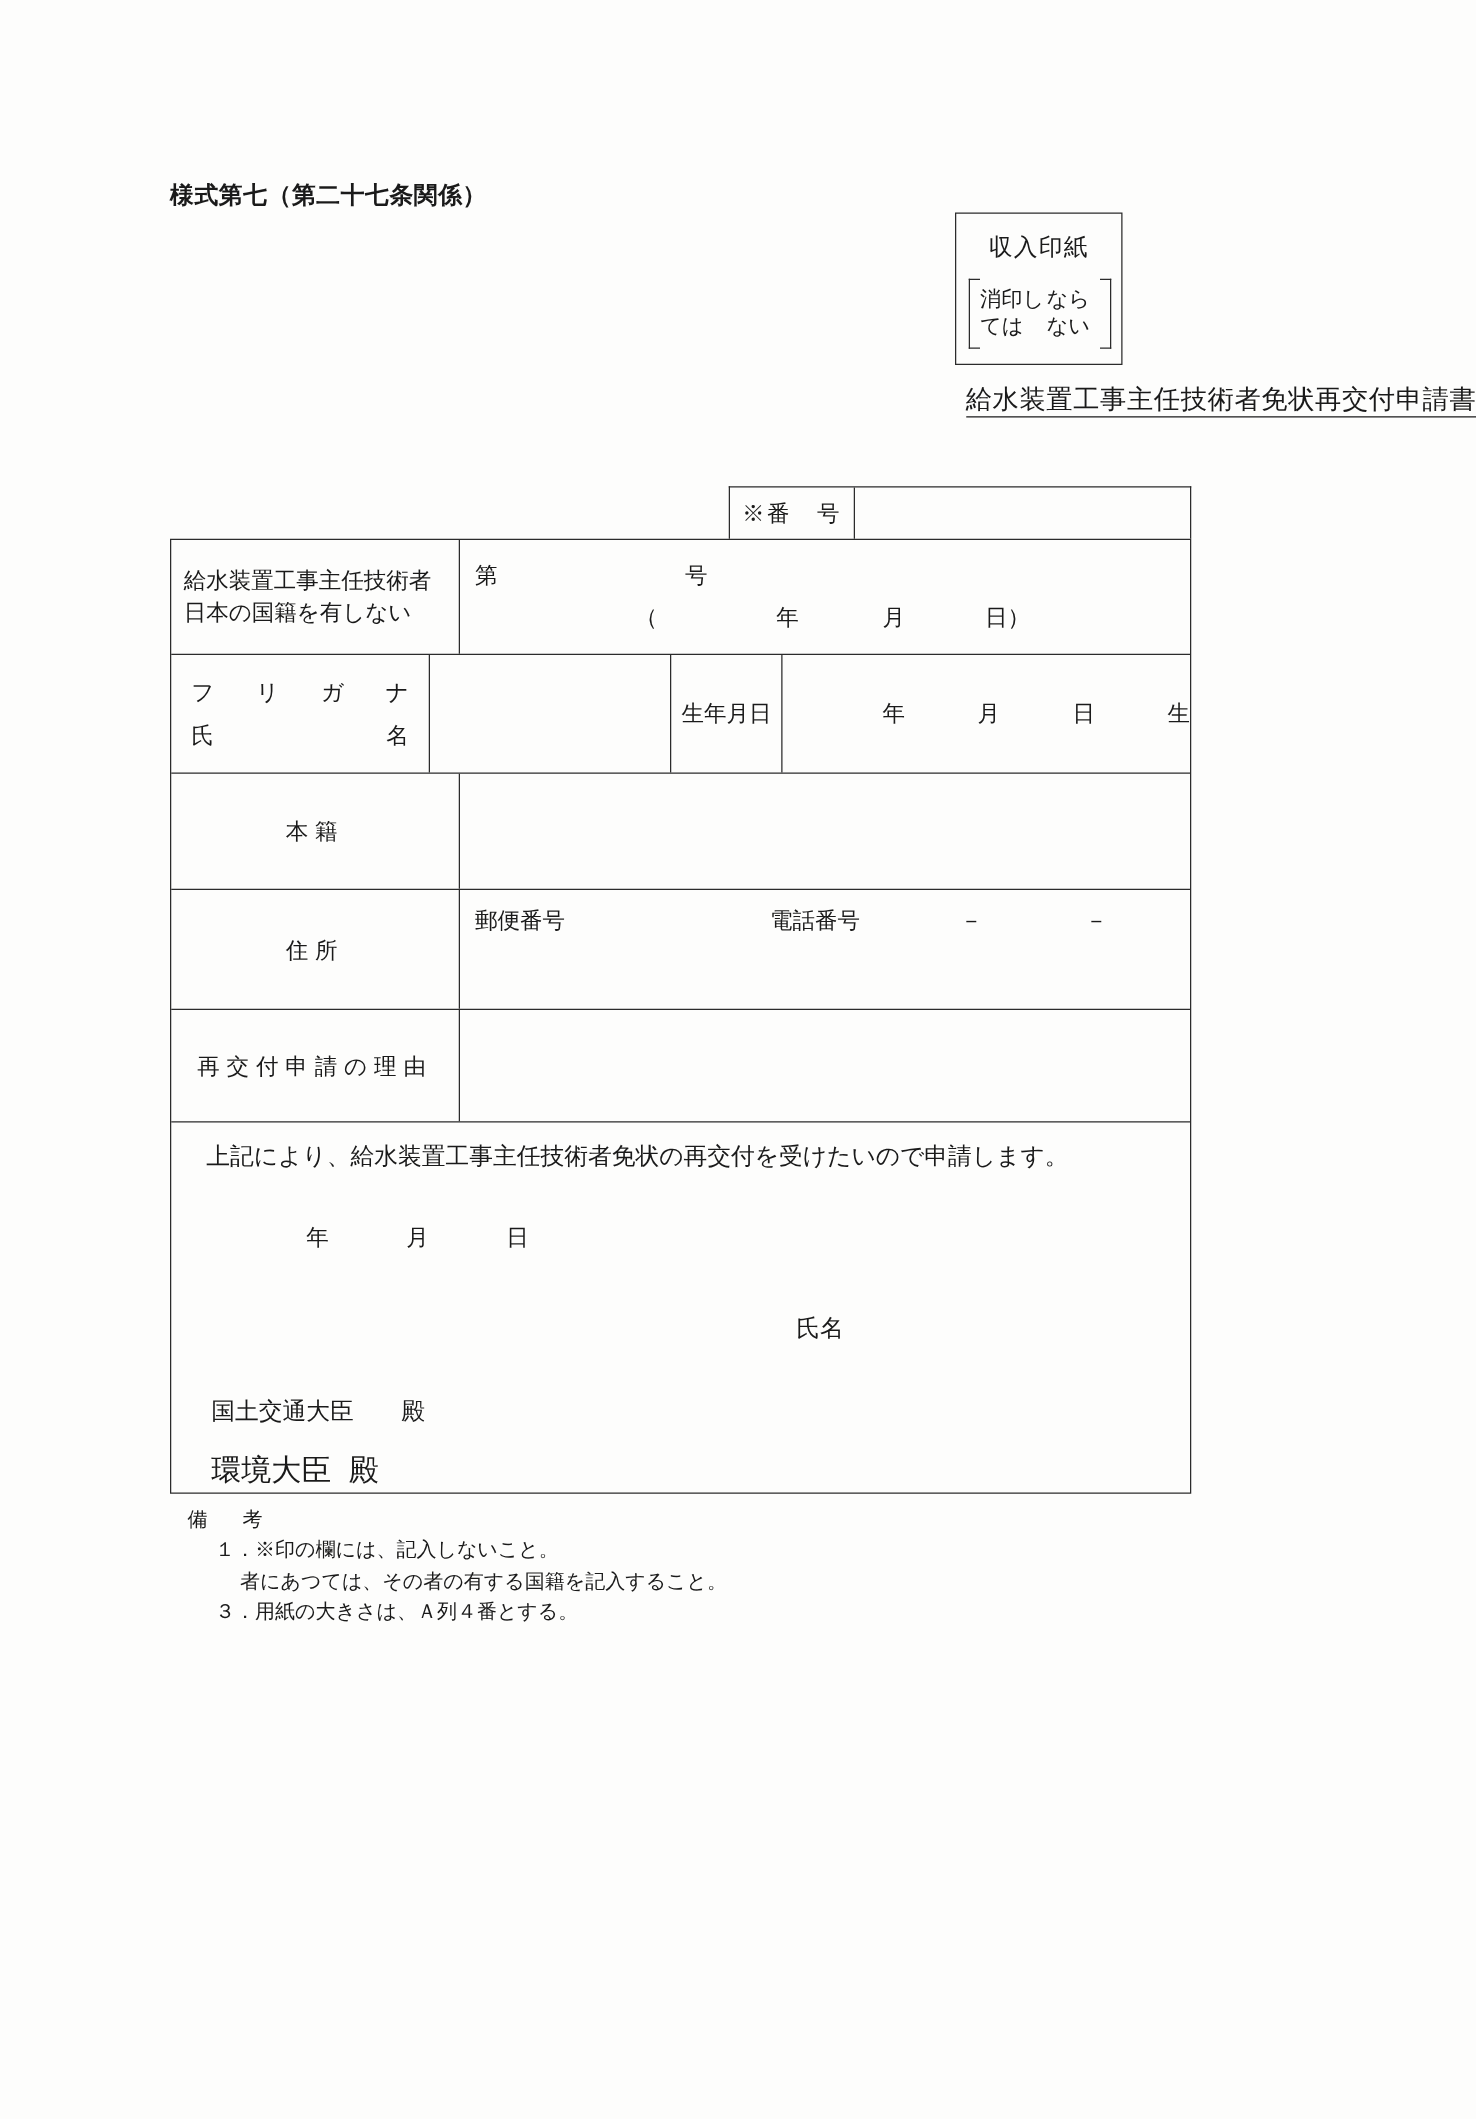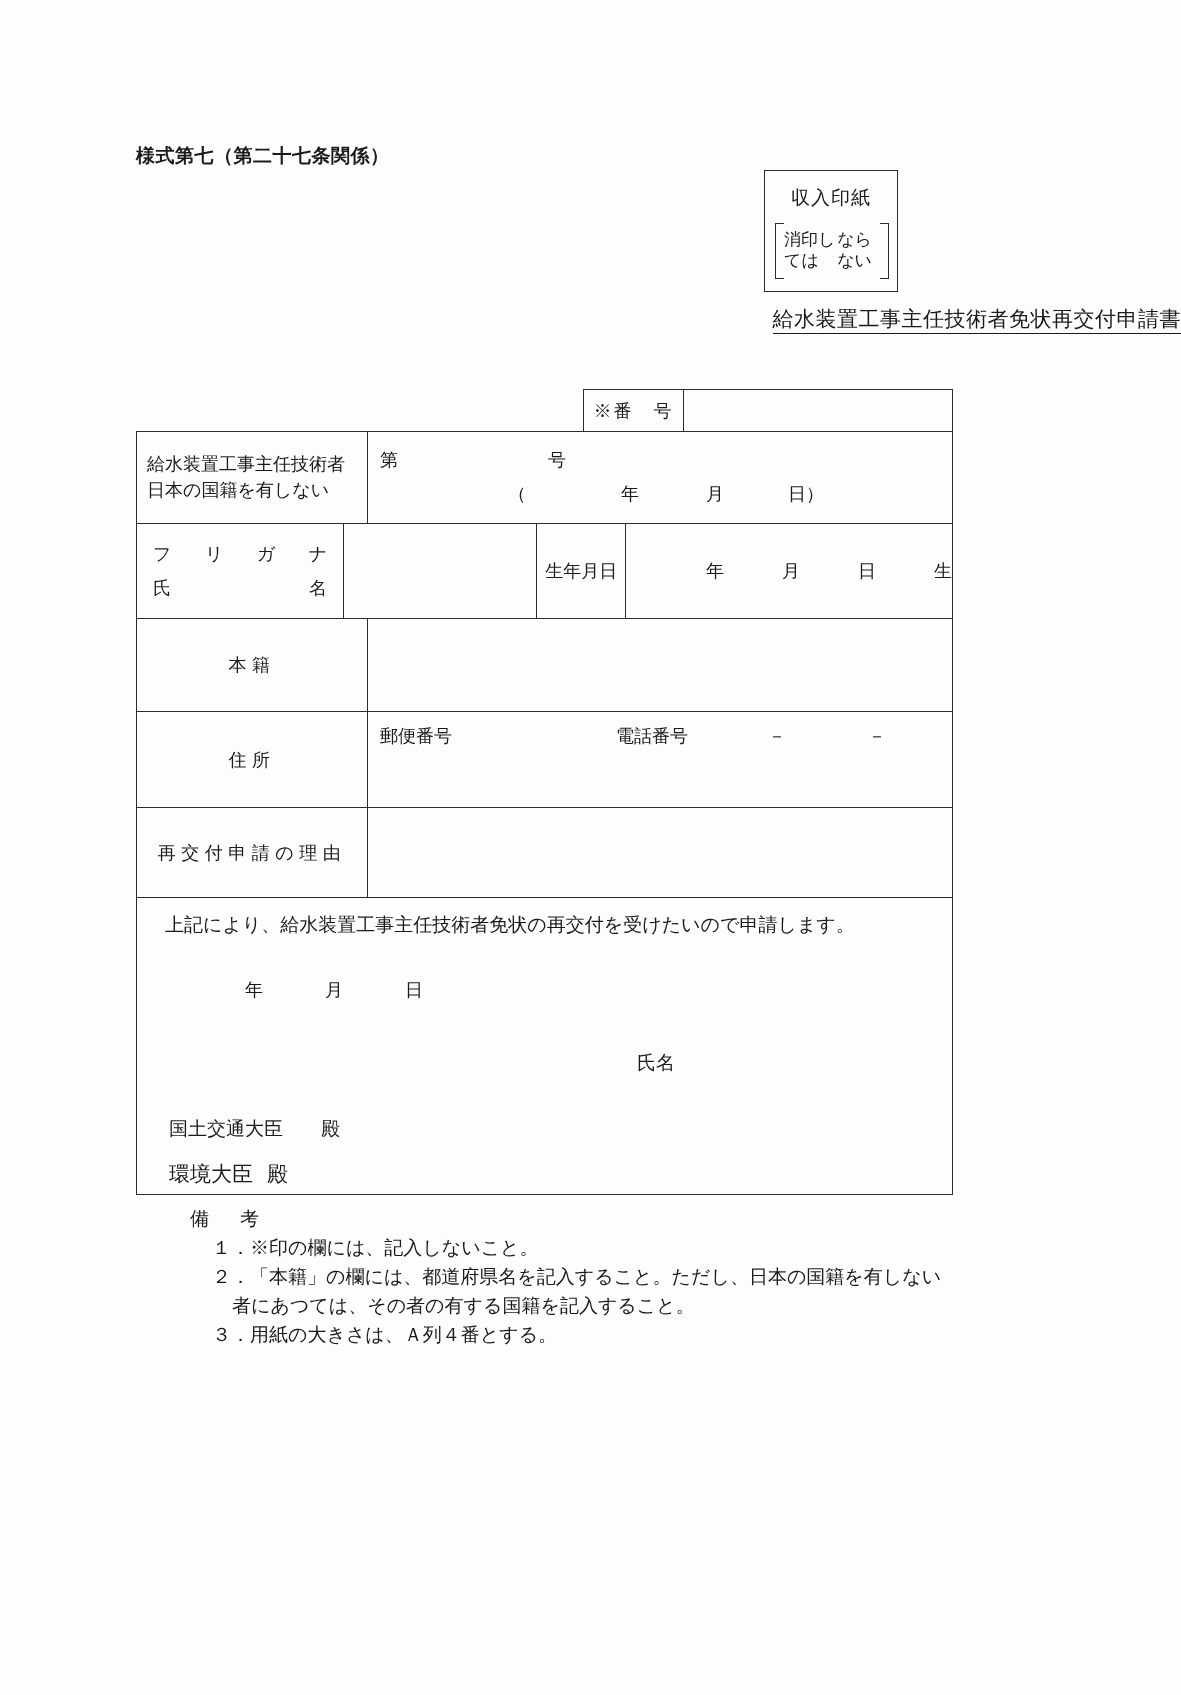--- a/index.html
+++ b/index.html
@@ -282,33 +282,32 @@
   .stmt-minister1 {
     position: absolute;
     left: 32px;
     top: 218px;
     font-size: 19px;
   }
   .stmt-minister2 {
     position: absolute;
     left: 32px;
     top: 262px;
-    font-size: 21px;
+    font-size: 24px;
   }
   .gap-wide { display: inline-block; width: 38px; }
   .gap-narrow { display: inline-block; width: 14px; }
   
   .notes {
     position: absolute;
     left: 150px;
     top: 1205px;
     width: 830px;
-    font-size: 19px;
+    font-size: 16px;
     line-height: 1.52;
-    margin-left: 40px;
   }
   .notes-title {
     letter-spacing: 6px;
   }
   .note-item {
     padding-left: 22px;
     text-indent: 0;
   }
   .note-cont {
     padding-left: 42px;
@@ -414,18 +413,17 @@
       <div class="stmt-minister2">
         <span>環境大臣</span><span class="gap-narrow"></span><span>殿</span>
       </div>
     </div>
 
   </div>
 
   <div class="notes">
     <div class="notes-title">備　考</div>
     <div class="note-item">１．※印の欄には、記入しないこと。</div>
-    <div class="note-item">２．「本籍」の欄には、都道府県名を記入すること。ただし、日本の国籍を有しない</div>
     <div class="note-cont">者にあつては、その者の有する国籍を記入すること。</div>
     <div class="note-item">３．用紙の大きさは、Ａ列４番とする。</div>
   </div>
 
 </div>
 
 </body></html>

